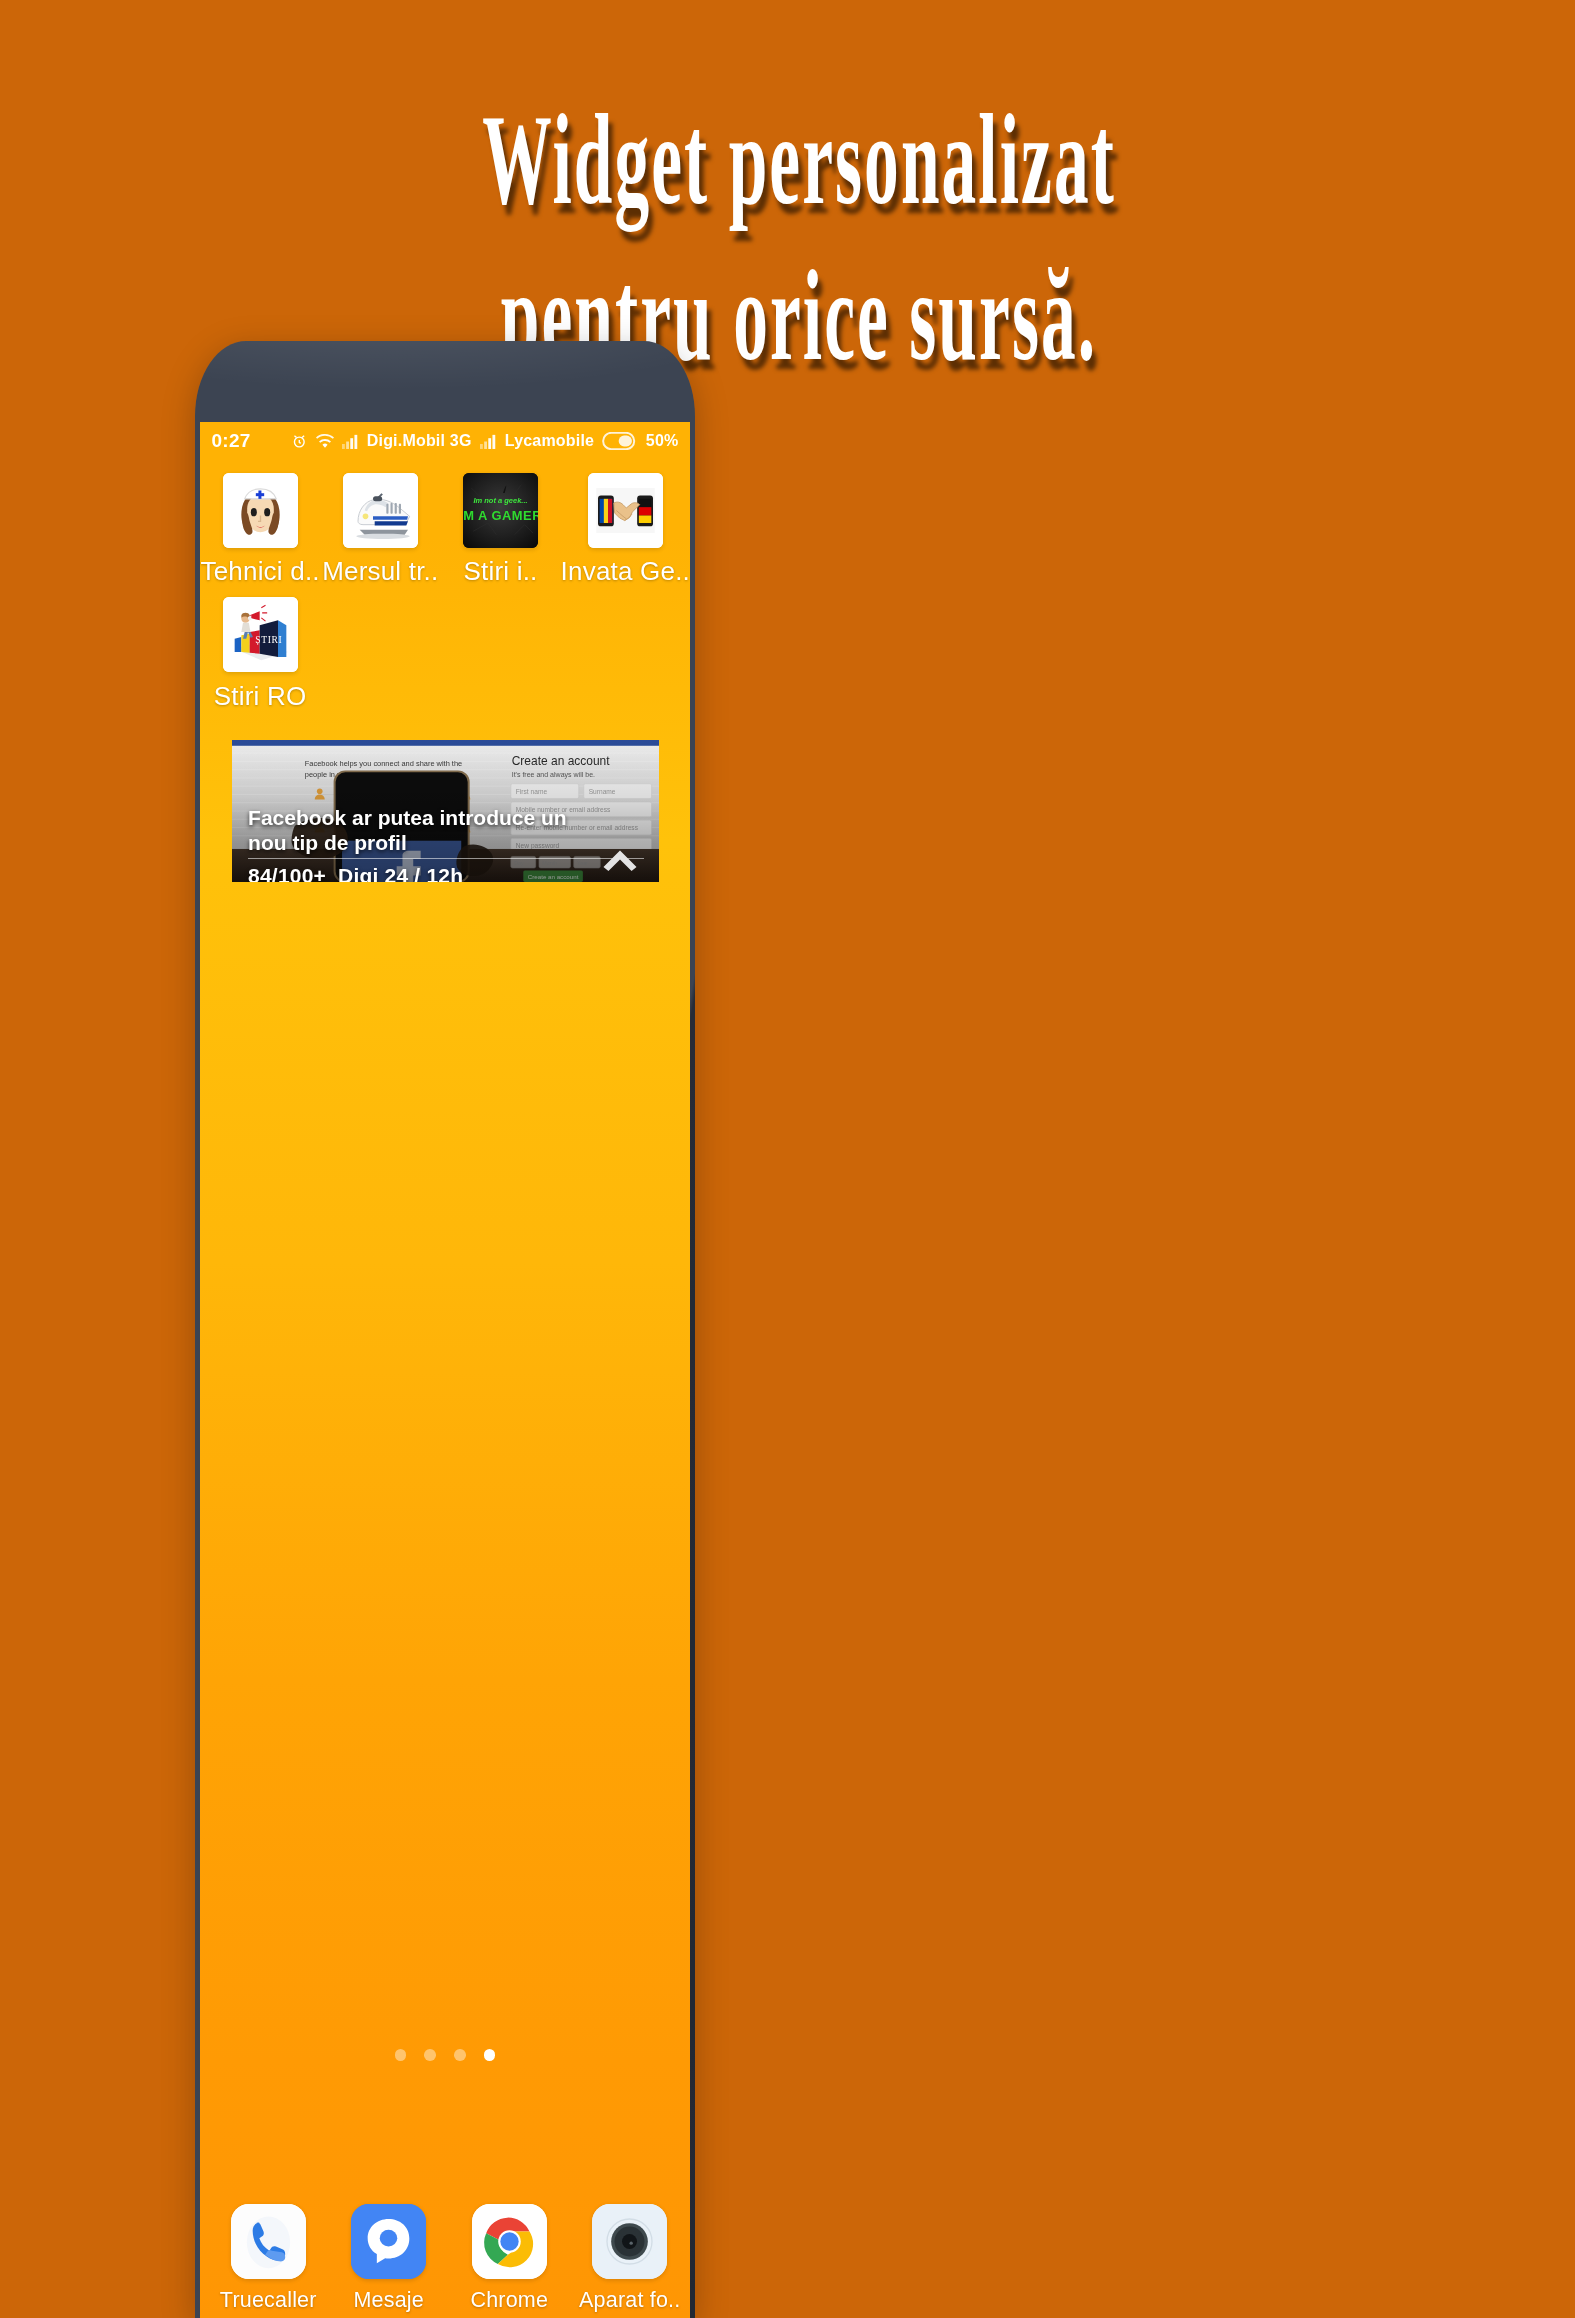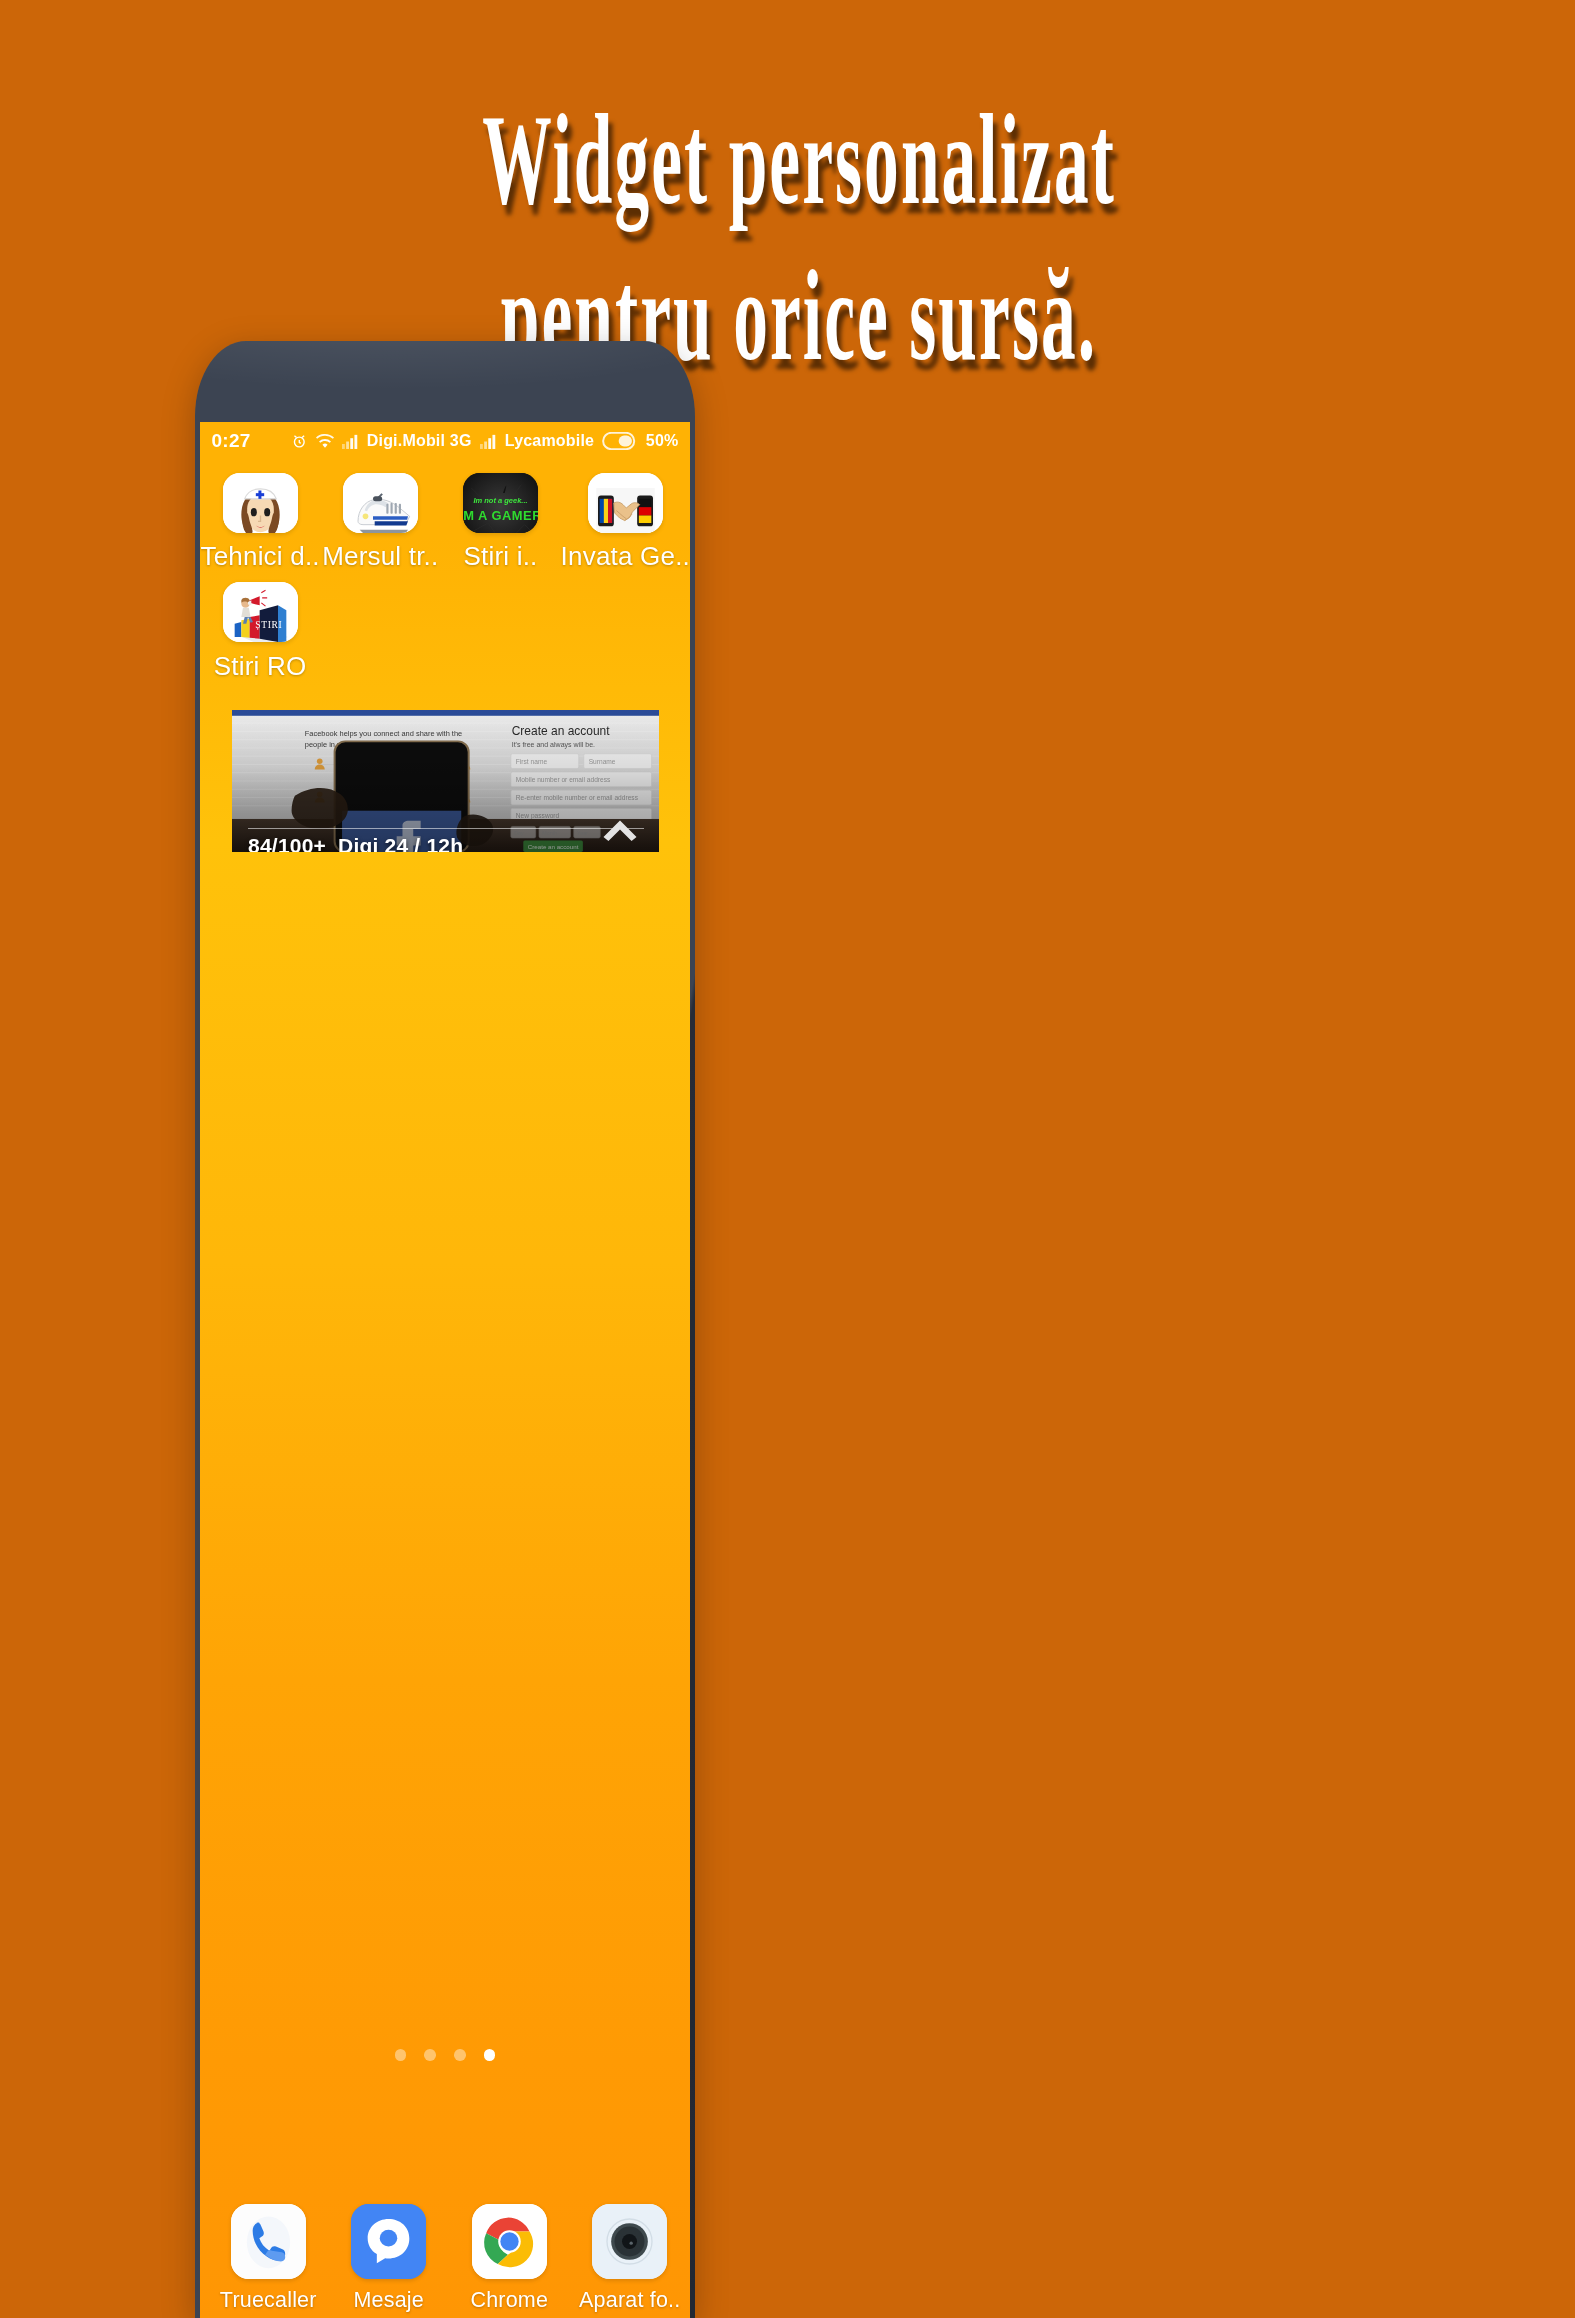--- a/index.html
+++ b/index.html
@@ -94,22 +94,22 @@
   .appgrid {
     padding: 13.2px 0 0 0;
     display: grid;
     grid-template-columns: repeat(4, 1fr);
     row-gap: 10px;
   }
   .app {
     display: flex; flex-direction: column; align-items: center;
   }
   .app-icon {
-    width: 75px; height: 60px;
-    border-radius: 17px;
+    width: 75px; height: 75px;
+    border-radius: 6px;
     overflow: hidden;
     background: #ffffff;
     box-shadow: 0 1.7px 4.1px rgba(0,0,0,0.13);
     position: relative;
   }
   .app-label {
     margin-top: 8.3px;
     color: #ffffff;
     font-size: 26px;
     letter-spacing: 0.2px;
@@ -466,20 +466,21 @@
               <text x="375" y="151">Month</text>
               <text x="417" y="151">Year</text>
           </g>
           <rect x="352" y="158" width="72" height="14" rx="2" fill="#3D8B3D"></rect>
           <text x="388" y="168" text-anchor="middle" fill="#EAF5EA" font-family="Liberation Sans, sans-serif" font-size="7.5">Create an account</text>
         </svg>
       </div>
 
       <div class="wg-shade"></div>
 
+      <div class="wg-title">Facebook ar putea introduce un nou tip de profil</div>
       <div class="wg-rule"></div>
       <div class="wg-meta">
         <span>84/100+</span>&nbsp;&nbsp;<span>Digi 24 / 12h</span>
       </div>
 
       <div class="wg-chevron">
         <svg width="38" height="25" viewBox="0 0 46 30">
           <path d="M23 4 L43 24 L37 29 L23 15 L9 29 L3 24 Z" fill="#E3E3E3"></path>
         </svg>
       </div>

